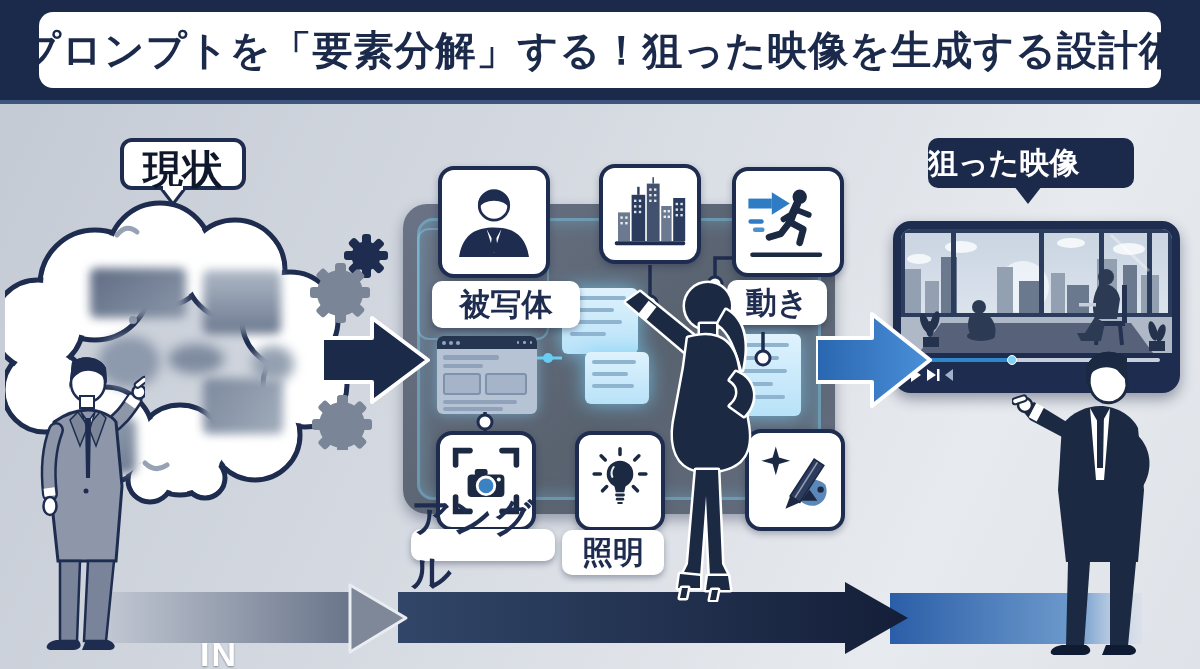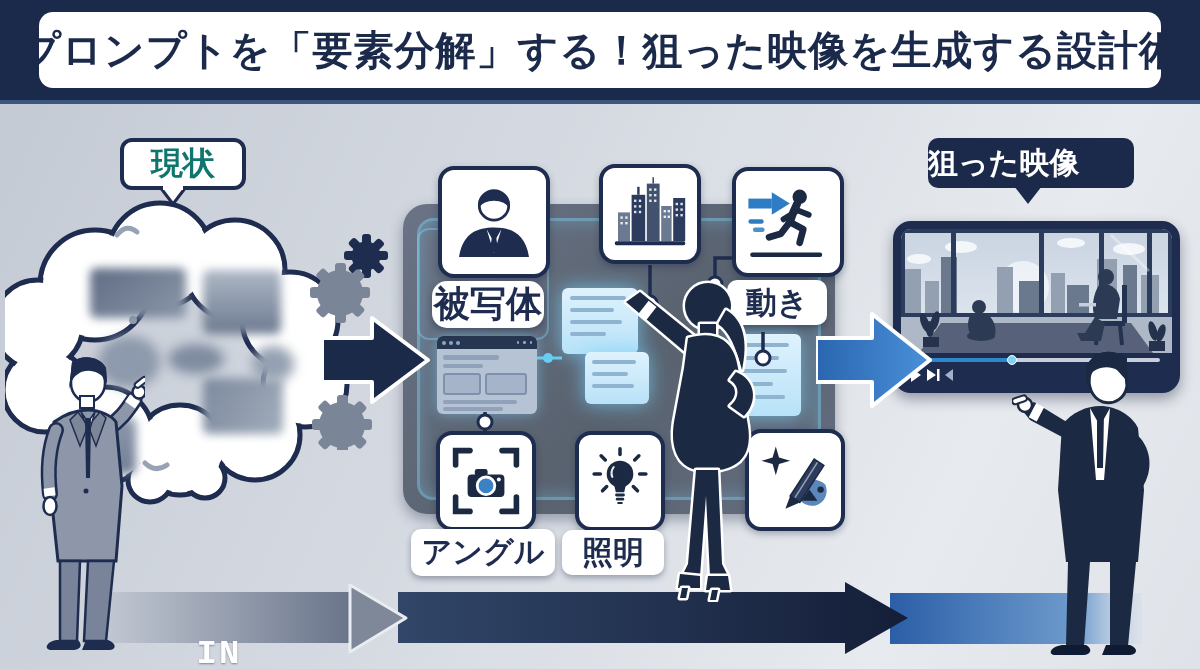--- a/index.html
+++ b/index.html
@@ -1,37 +1,37 @@
 <!DOCTYPE html>
 <html><head>
 <meta charset="utf-8">
 <style>
   html,body{margin:0;padding:0;background:#9aa1ad;}
   .page{position:relative;width:1200px;height:669px;overflow:hidden;
         background:linear-gradient(115deg,#c3c9d3 0%,#d4d9e1 40%,#e7eaee 78%,#dfe3e9 100%);
-        font-family:Liberation Mono, monospace;}
+        font-family:Liberation Sans, sans-serif;}
   
   .banner{position:absolute;left:0;top:0;width:1200px;height:100px;background:#1b2a4a;
           border-bottom:4px solid #3d5680;z-index:40;display:flex;align-items:center;justify-content:center;}
   .title-box{width:1122px;height:76px;background:#ffffff;border-radius:14px;
              display:flex;align-items:center;justify-content:center;}
   .title-box h1{margin:0;font-size:40px;font-weight:bold;color:#1b2a4a;white-space:nowrap;letter-spacing:1px;}
   
   .abs{position:absolute;}
   .pill{background:#fff;border-radius:10px;box-shadow:0 3px 6px rgba(20,30,60,.35);
         display:flex;align-items:center;justify-content:center;
         font-weight:bold;color:#1e2c4f;z-index:11;}
   .ebox{background:#fff;border:4px solid #1e2c4f;border-radius:16px;
         box-shadow:0 3px 7px rgba(20,30,60,.3);display:flex;align-items:center;justify-content:center;
         padding:6px;box-sizing:border-box;z-index:10;}
   .ebox svg{width:100%;height:100%;}
   
   .bubble-genjo{left:120px;top:138px;width:126px;height:52px;background:#fff;border:4px solid #1e2c4f;
         border-radius:12px;display:flex;align-items:flex-start;justify-content:center;
-        font-size:32px;font-weight:bold;color:#0f766e;z-index:22;box-sizing:border-box;}
+        font-size:40px;font-weight:bold;color:#0f172a;z-index:22;box-sizing:border-box;}
   .genjo-tail{left:158px;top:186px;z-index:23;}
   .photo{filter:blur(5px);z-index:13;border-radius:6px;}
   .blob{filter:blur(6px);z-index:13;border-radius:50%;}
   
   .panel{left:403px;top:204px;width:432px;height:310px;border-radius:24px;z-index:8;
          background:linear-gradient(135deg,#6a7486 0%,#59626f 55%,#646e7f 100%);
          box-shadow:0 6px 14px rgba(20,30,60,.35);}
   .panel-glow{position:absolute;left:14px;top:14px;right:14px;bottom:14px;border-radius:16px;
          border:3px solid rgba(127,212,247,.45);box-shadow:0 0 18px rgba(127,212,247,.35) inset;}
   .trace{left:417px;top:228px;width:128px;height:108px;border:2px solid rgba(127,212,247,.4);
@@ -328,27 +328,27 @@
       <path d="M26,8 L30,22 L44,26 L30,30 L26,44 L22,30 L8,26 L22,22 Z" fill="#1b2942"></path>
       <path d="M52,62 C60,48 78,46 88,56 C92,66 88,78 76,82 C62,84 52,76 52,62 Z" fill="#5b88b8"></path>
       <path d="M58,76 L68,62 L78,76 Z" fill="#1b2942"></path>
       <circle cx="82" cy="62" r="4" fill="#1b2942"></circle>
       <polygon points="44,70 74,24 86,32 56,78" fill="#2c3c5e" stroke="#1b2942" stroke-width="2"></polygon>
       <path d="M78,28 L50,72" stroke="#fff" stroke-width="2" opacity=".5"></path>
       <polygon points="44,70 56,78 38,86" fill="#1b2942"></polygon>
     </svg>
   </div>
 
-  <div class="abs pill" style="left:432px;top:281px;width:112px;height:47px;font-size:36px;border-radius:15px;">
+  <div class="abs pill" style="left:432px;top:281px;width:148px;height:47px;font-size:31px;">
     <span>被写体</span>
   </div>
   <div class="abs pill" style="left:727px;top:280px;width:100px;height:45px;font-size:31px;">
     <span>動き</span>
   </div>
-  <div class="abs pill" style="left:411px;top:529px;width:144px;height:47px;font-size:30px;">
+  <div class="abs pill" style="left:411px;top:529px;width:144px;height:32px;font-size:40px;">
     <span>アングル</span>
   </div>
   <div class="abs pill" style="left:562px;top:530px;width:102px;height:45px;font-size:31px;">
     <span>照明</span>
   </div>
 
   <svg class="abs" style="left:816px;top:308px;z-index:21;" width="120" height="100" viewBox="0 0 120 100">
     <defs>
       <linearGradient id="bluegrad" x1="0" y1="0" x2="1" y2="0">
         <stop offset="0" stop-color="#2a66b0"></stop>

